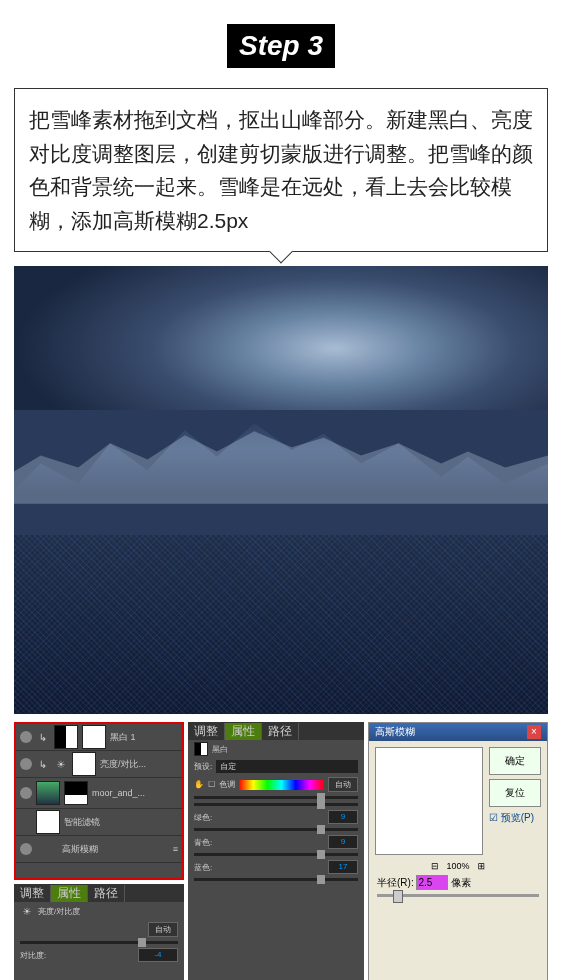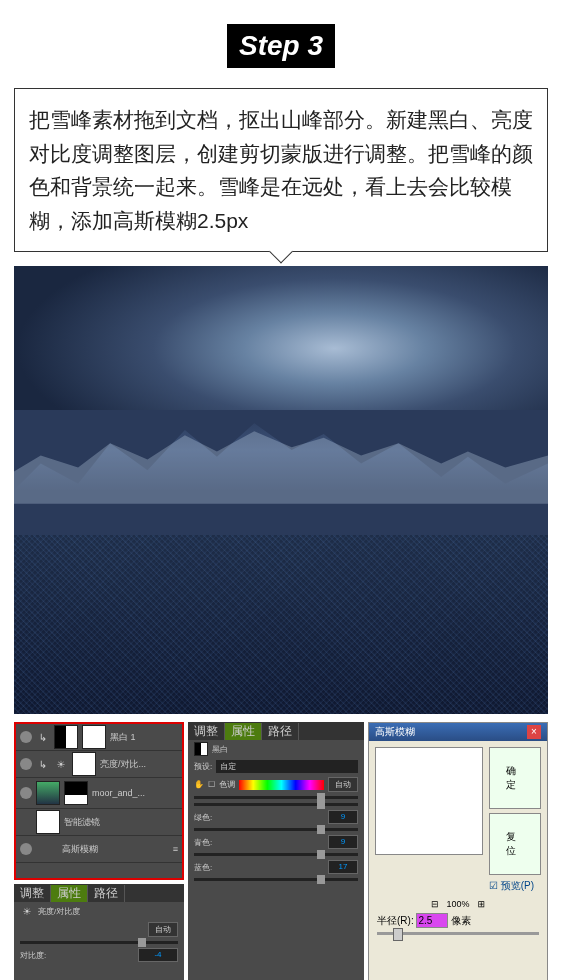--- a/index.html
+++ b/index.html
@@ -34,21 +34,21 @@
 .valbox{width:28px;height:12px;background:#222;border:1px solid #666;text-align:center;line-height:12px;color:#09f;font-size:8px}
 .colorbar{flex:1;height:10px;background:linear-gradient(90deg,red,yellow,lime,cyan,blue,magenta,red)}
 .bc{width:170px;height:110px}
 .bc .valbox{width:38px}
 .gauss{width:178px;background:#ebe8d8;border:1px solid #888;color:#000;font-size:9px}
 .gauss .titlebar{background:linear-gradient(#3a6db5,#2a4d85);color:#fff;padding:2px 6px;display:flex;justify-content:space-between;font-size:10px}
 .gauss .closebox{background:#d44;width:14px;height:14px;text-align:center;line-height:14px;color:#fff}
 .gauss .body{display:flex;padding:6px;gap:6px}
 .gauss .preview{width:106px;height:106px;background:#fff;border:1px solid #888}
 .gauss .btns{display:flex;flex-direction:column;gap:4px;flex:1}
-.gauss .btn{border:1px solid #888;background:#efe;padding:16px;font-size:10px}
+.gauss .btn{border:1px solid #888;background:#efe;padding:6px;text-align:center;font-size:10px}
 .gauss .chk{font-size:10px;color:#048}
 .gauss .foot{padding:4px 8px 8px;font-size:10px}
 .gauss .zoom{display:flex;justify-content:center;gap:8px;font-size:9px;align-items:center}
 .gauss .num{border:1px solid #888;background:#d946ef;width:28px;padding:1px;display:inline-block;text-align:left}
 .gslide{height:3px;background:#999;margin-top:4px;position:relative}
 .gslide::after{content:"";position:absolute;left:10%;top:-4px;width:8px;height:11px;background:#ccc;border:1px solid #666}
 .auto-btn{background:#333;border:1px solid #666;padding:1px 6px;font-size:8px}
 </style>
 </head>
 <body>

